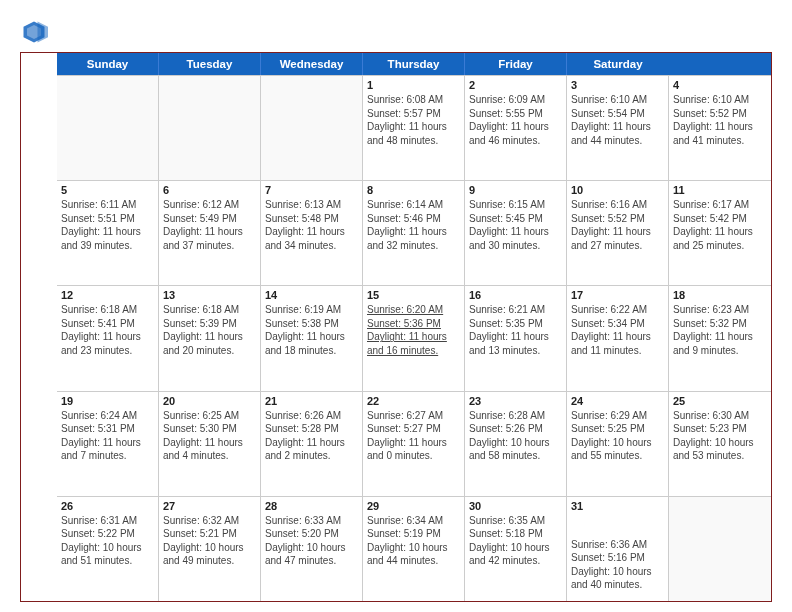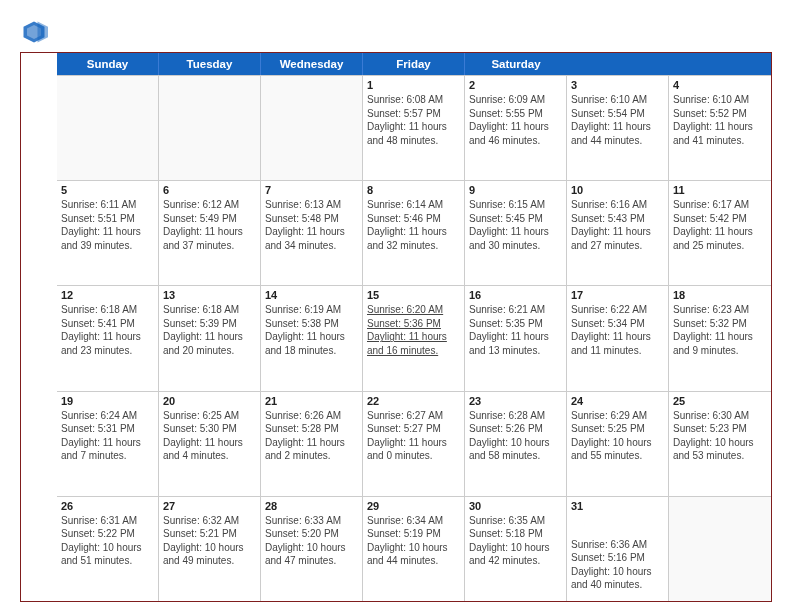--- a/index.html
+++ b/index.html
@@ -128,20 +128,21 @@
       <div class="month-title"></div>
       <div class="location"></div>
     </div>
   </div>
 
   <div class="calendar">
     <div class="cal-header-row">
     <div class="cal-header-cell">Sunday</div>
         <div class="cal-header-cell">Tuesday</div>
         <div class="cal-header-cell">Wednesday</div>
+        <div class="cal-header-cell">Thursday</div>
         <div class="cal-header-cell">Friday</div>
         <div class="cal-header-cell">Saturday</div>
       </div>
     <div class="cal-body">
     <div class="cal-row">
           <div class="cal-cell empty"></div>
           <div class="cal-cell empty"></div>
           <div class="cal-cell empty"></div>
           <div class="cal-cell">
             <div class="day-num">1</div>
@@ -204,21 +205,21 @@
           <div class="cal-cell">
             <div class="day-num">9</div>
             <div class="day-info" style="white-space: pre-line;">Sunrise: 6:15 AM
 Sunset: 5:45 PM
 Daylight: 11 hours
 and 30 minutes.</div>
           </div>
           <div class="cal-cell">
             <div class="day-num">10</div>
             <div class="day-info" style="white-space: pre-line;">Sunrise: 6:16 AM
-Sunset: 5:43 PM
+Sunset: 5:52 PM
 Daylight: 11 hours
 and 27 minutes.</div>
           </div>
           <div class="cal-cell">
             <div class="day-num">11</div>
             <div class="day-info" style="white-space: pre-line;">Sunrise: 6:17 AM
 Sunset: 5:42 PM
 Daylight: 11 hours
 and 25 minutes.</div>
           </div>

